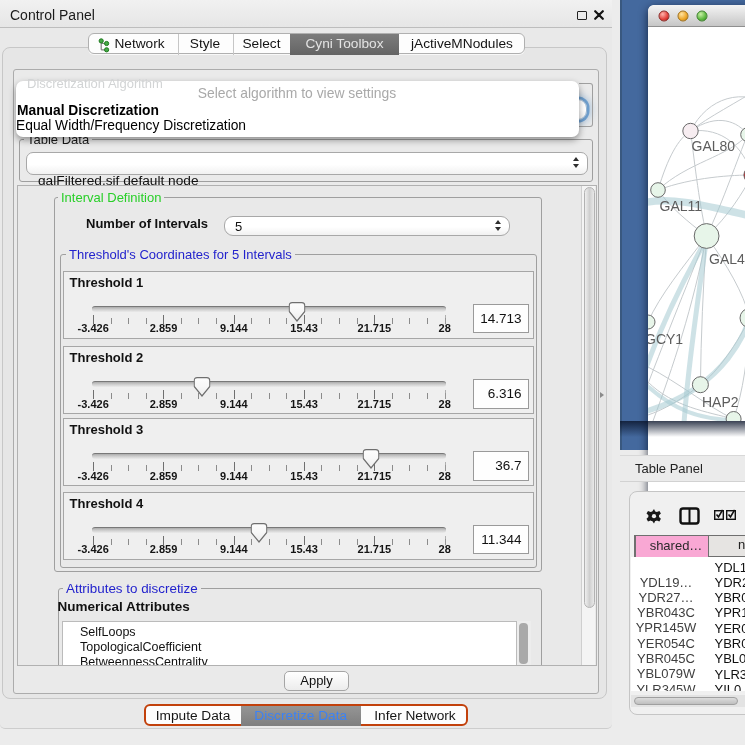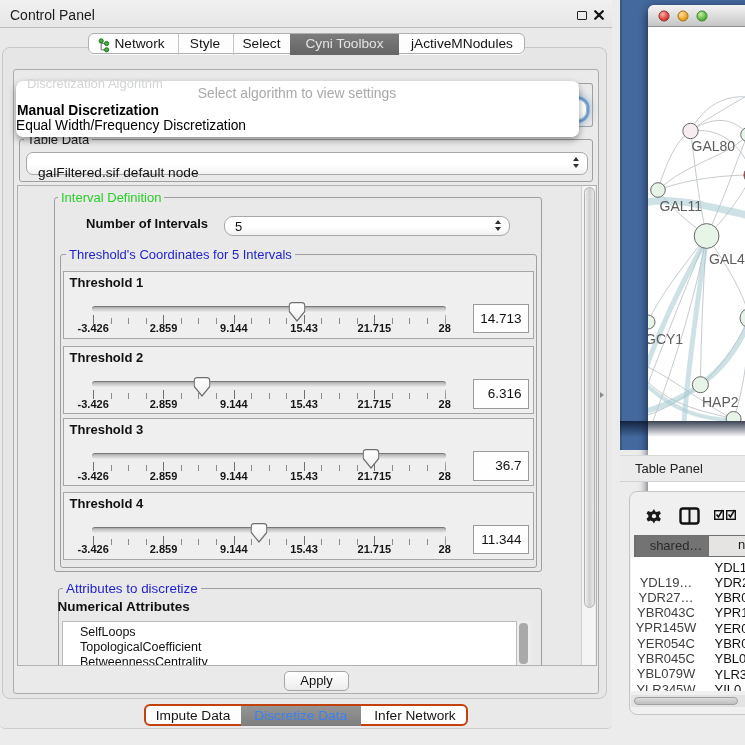--- a/index.html
+++ b/index.html
@@ -119,21 +119,21 @@
   <div class="tabtext" style="left:201px;width:109px;color:#e3e3e3;">Cyni Toolbox</div>
   <div class="tabtext" style="left:310px;width:126px;">jActiveMNodules</div>
 </div>
 
 <div class="glabel" style="left:24px;top:77px;color:#d2d4d5;background:none;z-index:60;">Discretization Algorithm</div>
 <div class="combo abs" style="left:26px;top:98.5px;width:561px;height:21px;box-shadow:0 0 0 2.5px rgba(95,148,200,0.85), 0 0 7px 4px rgba(95,148,200,0.45);border-color:#98b6d2;"></div>
 <div class="abs" style="left:579px;top:83px;width:13.5px;height:44px;border:1px solid #9f9f9f;border-left:none;border-radius:0 3px 3px 0;"></div>
 
 <div class="group" style="left:18.5px;top:139px;width:574px;height:42.5px;"></div>
 <div class="glabel" style="left:24px;top:132.5px;color:#1a1a1a;">Table Data</div>
-<div class="combo abs" style="left:26px;top:152px;width:562px;height:23px;border-radius:7px;padding:12px 0 0 11px;font-size:13.7px;">galFiltered.sif default node
+<div class="combo abs" style="left:26px;top:152px;width:562px;height:23px;border-radius:7px;padding:20px 0 0 11px;font-size:13.7px;">galFiltered.sif default node
   <div class="arrows" style="right:7px;top:4px;">
     <div class="up"></div>
       <div class="dn"></div>
   </div>
 </div>
 
 <div id="scrollpane" class="abs">
 
   <div class="group" style="left:36px;top:11px;width:488px;height:375px;"></div>
   <div class="glabel" style="left:40px;top:5px;color:#28cf28;">Interval Definition</div>
@@ -324,21 +324,21 @@
   <svg style="position:absolute;left:84px;top:17px" width="23" height="11" viewBox="0 0 23 11">
       <g stroke="#111" fill="none">
         <rect x="0.7" y="1.7" width="8.6" height="8.6" stroke-width="1.4"></rect>
         <path d="M2.5 5.5 L4.5 7.8 L8.6 0.8" stroke-width="1.6"></path>
         <rect x="12.7" y="1.7" width="8.6" height="8.6" stroke-width="1.4"></rect>
         <path d="M14.5 5.5 L16.5 7.8 L20.6 0.8" stroke-width="1.6"></path>
       </g>
     </svg>
 
   <div style="position:absolute;left:4px;top:43px;width:120px;height:21.5px;background:#e6e4e2;border:1px solid #6f6f6f;"></div>
-  <div style="position:absolute;left:4.5px;top:43px;width:74px;height:24px;background:#737373;border:1px solid #6f6f6f;font-size:13px;color:#2a2a2a;text-align:center;text-indent:9px;line-height:20px;">shared…</div>
+  <div style="position:absolute;left:4.5px;top:43px;width:74px;height:24px;background:#f9a8d4;border:1px solid #6f6f6f;font-size:13px;color:#2a2a2a;text-align:center;text-indent:9px;line-height:20px;">shared…</div>
   <div style="position:absolute;left:108px;top:45px;font-size:13px;color:#222;">na</div>
 
   <div style="position:absolute;left:0.5px;top:64.5px;width:123px;height:134px;background:#fff;overflow:hidden;">
     <div id="col1" style="position:absolute;left:0;top:0;width:71px;text-align:center;font-size:13px;line-height:15.3px;color:#404040;padding-top:18px;">YDL19…<br>YDR27…<br>YBR043C<br>YPR145W<br>YER054C<br>YBR045C<br>YBL079W<br>YLR345W<br>YIL052C</div>
     <div id="col2" style="position:absolute;left:84px;top:0;width:45px;font-size:13px;line-height:15.3px;color:#111;padding-top:3px;">YDL1<br>YDR2<br>YBR0<br>YPR1<br>YER0<br>YBR0<br>YBL0<br>YLR3<br>YIL0</div>
   </div>
 
   <div style="position:absolute;left:0.5px;top:203px;width:123px;height:11.5px;background:#e3e3e3;">
     <div style="position:absolute;left:3.5px;top:1.5px;width:104px;height:8.5px;background:linear-gradient(#dcdcdc,#bfbfbf);border:1px solid #9f9f9f;border-radius:5px;"></div>
   </div>

